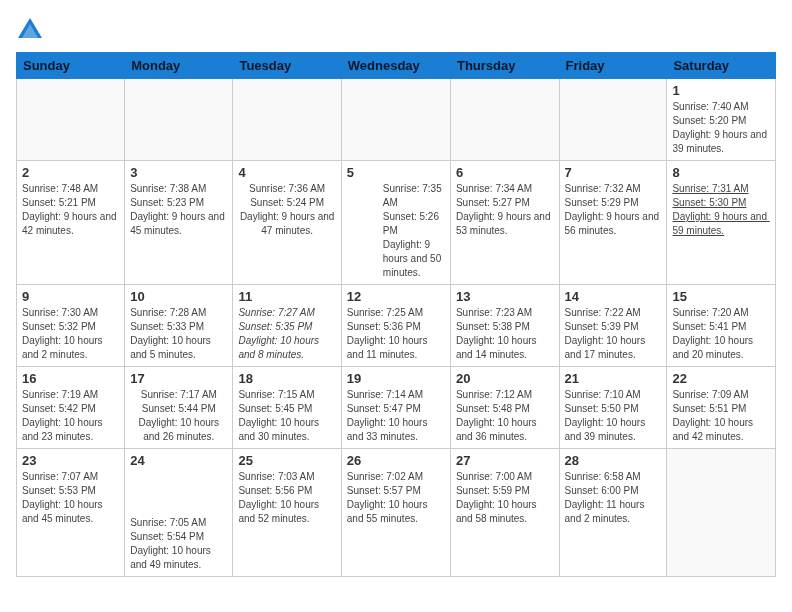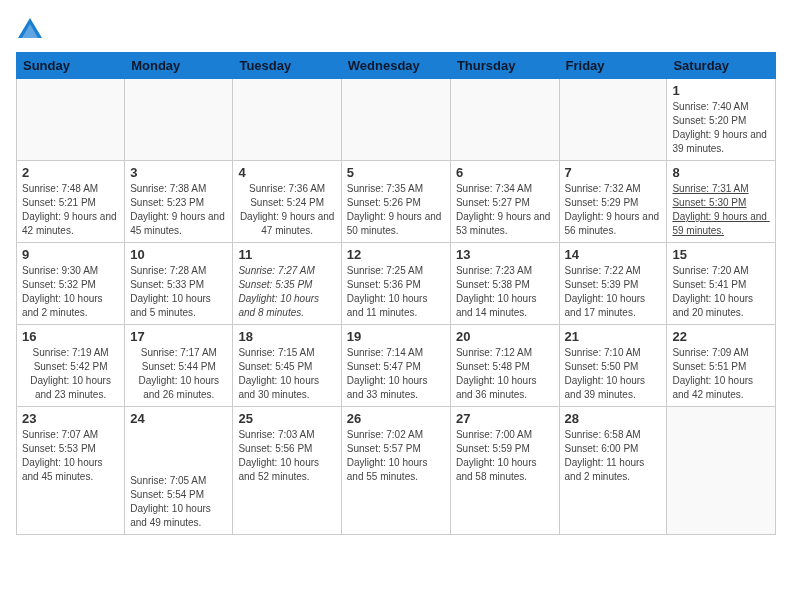--- a/index.html
+++ b/index.html
@@ -146,21 +146,21 @@
 Daylight: 9 hours and 45 minutes.</div>
         </td>
         <td>
           <span class="day-number">4</span>
           <div class="day-info" style="white-space: pre-wrap; text-align: center;">Sunrise: 7:36 AM
 Sunset: 5:24 PM
 Daylight: 9 hours and 47 minutes.</div>
         </td>
         <td>
           <span class="day-number">5</span>
-          <div class="day-info" style="white-space: pre-wrap;">Sunrise: 7:35 AM
+          <div class="day-info" style="white-space: pre-wrap; margin-left: 36px;">Sunrise: 7:35 AM
 Sunset: 5:26 PM
 Daylight: 9 hours and 50 minutes.</div>
         </td>
         <td>
           <span class="day-number">6</span>
           <div class="day-info" style="white-space: pre-wrap;">Sunrise: 7:34 AM
 Sunset: 5:27 PM
 Daylight: 9 hours and 53 minutes.</div>
         </td>
         <td>
@@ -172,21 +172,21 @@
         <td>
           <span class="day-number">8</span>
           <div class="day-info" style="white-space: pre-wrap; text-decoration: underline;">Sunrise: 7:31 AM
 Sunset: 5:30 PM
 Daylight: 9 hours and 59 minutes.</div>
         </td>
       </tr>
       <tr>
         <td>
           <span class="day-number">9</span>
-          <div class="day-info" style="white-space: pre-wrap;">Sunrise: 9:30 AM
+          <div class="day-info" style="white-space: pre-wrap;">Sunrise: 7:30 AM
 Sunset: 5:32 PM
 Daylight: 10 hours and 2 minutes.</div>
         </td>
         <td>
           <span class="day-number">10</span>
           <div class="day-info" style="white-space: pre-wrap;">Sunrise: 7:28 AM
 Sunset: 5:33 PM
 Daylight: 10 hours and 5 minutes.</div>
         </td>
         <td>
@@ -216,21 +216,21 @@
         <td>
           <span class="day-number">15</span>
           <div class="day-info" style="white-space: pre-wrap;">Sunrise: 7:20 AM
 Sunset: 5:41 PM
 Daylight: 10 hours and 20 minutes.</div>
         </td>
       </tr>
       <tr>
         <td>
           <span class="day-number">16</span>
-          <div class="day-info" style="white-space: pre-wrap; text-align: center;">Sunrise: 7:19 AM
+          <div class="day-info" style="white-space: pre-wrap;">Sunrise: 7:19 AM
 Sunset: 5:42 PM
 Daylight: 10 hours and 23 minutes.</div>
         </td>
         <td>
           <span class="day-number">17</span>
           <div class="day-info" style="white-space: pre-wrap; text-align: center;">Sunrise: 7:17 AM
 Sunset: 5:44 PM
 Daylight: 10 hours and 26 minutes.</div>
         </td>
         <td>

